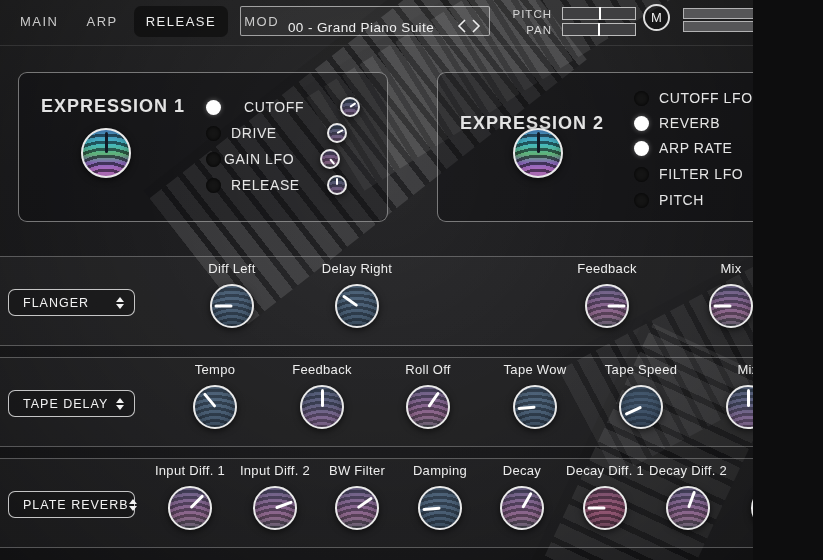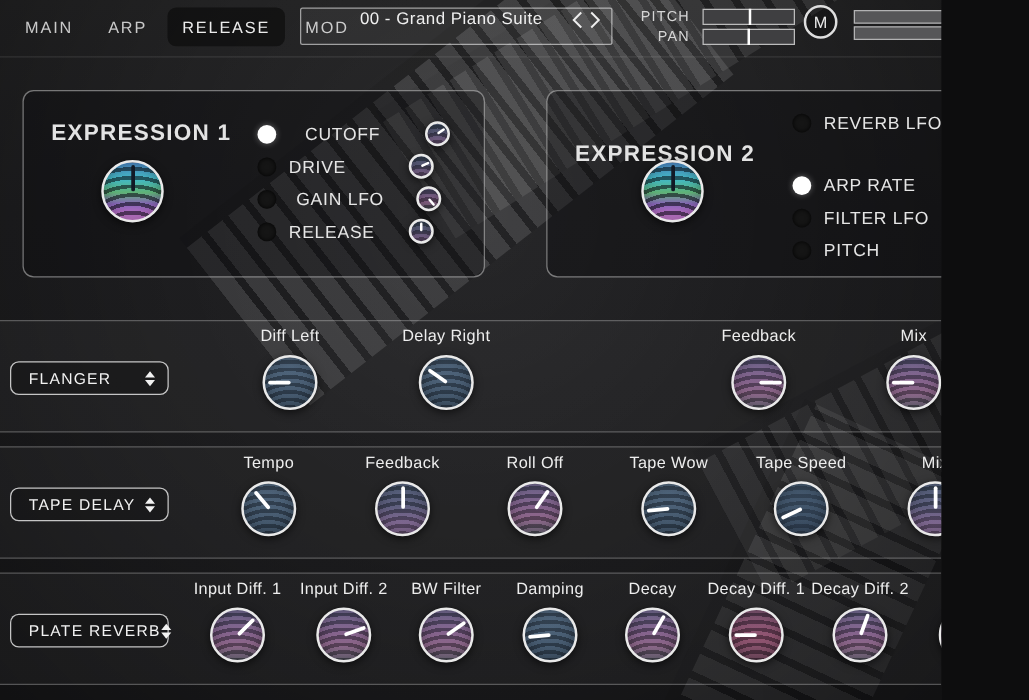--- a/index.html
+++ b/index.html
@@ -16,21 +16,21 @@
     border-top:10px solid #0c0c0c;}
   .vignette{position:absolute;inset:0;pointer-events:none;
     background:radial-gradient(ellipse at 50% 30%,rgba(255,255,255,0.045) 0%,rgba(0,0,0,0) 45%,rgba(0,0,0,0.38) 100%);}
   
   #header{position:absolute;left:0;top:0;width:823px;height:46px;border-bottom:1px solid rgba(255,255,255,0.10);}
   .tabs{position:absolute;left:8px;top:6px;display:flex;gap:4px;}
   .tab{padding:8px 12px;border-radius:7px;font-size:13px;letter-spacing:1.5px;color:#c9c9c9;cursor:default;}
   .tab.c-true{background:rgba(8,8,8,0.6);color:#ececec;}
   .preset{position:absolute;left:240px;top:6px;width:250px;height:30px;
     border:1px solid rgba(255,255,255,0.55);border-radius:2px;background:rgba(255,255,255,0.05);
-    display:flex;align-items:flex-start;}
+    display:flex;align-items:flex-end;}
   .preset-text{flex:1;text-align:center;font-size:13.5px;letter-spacing:0.4px;color:#efefef;padding-left:26px;}
   .preset-nav{display:flex;align-items:center;gap:2px;padding-right:6px;}
   .preset-nav svg{display:block;}
   .hlabel{position:absolute;font-size:11.5px;letter-spacing:1px;color:#d6d6d6;width:40px;text-align:right;}
   .hslider{position:absolute;width:74px;height:13px;border:1px solid rgba(255,255,255,0.65);background:#3f3f41;}
   .hslider .thumb{position:absolute;top:-1px;bottom:-1px;width:2px;background:#ffffff;}
   .mbtn{position:absolute;left:643px;top:4px;width:27px;height:27px;border-radius:50%;
     border:2px solid #dedede;display:flex;align-items:center;justify-content:center;
     font-size:13px;letter-spacing:0;color:#eaeaea;background:rgba(0,0,0,0.25);}
   .meter{position:absolute;left:683px;width:83px;height:11px;border:1px solid rgba(255,255,255,0.55);background:#565658;}
@@ -161,21 +161,21 @@
     </div>
     <div class="exl-row" style="left:187px;top:50px;">
       <span class="radio c-false"></span>
       <span class="exl-label" style="margin-left:10px;width:96px;">DRIVE</span>
       <span class="knob k20 c-mixed" style="position:relative;">
           <i class="ptr" style="transform: rotate(245deg);"></i>
         </span>
     </div>
     <div class="exl-row" style="left:187px;top:76px;">
       <span class="radio c-false"></span>
-      <span class="exl-label" style="margin-left:16px;width:96px;">GAIN LFO</span>
+      <span class="exl-label" style="margin-left:3px;width:96px;">GAIN LFO</span>
       <span class="knob k20 c-purple" style="position:relative;">
           <i class="ptr" style="transform: rotate(320deg);"></i>
         </span>
     </div>
     <div class="exl-row" style="left:187px;top:102px;">
       <span class="radio c-false"></span>
       <span class="exl-label" style="margin-left:10px;width:96px;">RELEASE</span>
       <span class="knob k20 c-mixed" style="position:relative;">
           <i class="ptr" style="transform: rotate(180deg);"></i>
         </span>
@@ -183,23 +183,30 @@
   </div>
 
   <div class="panel" style="left:437px;width:368px;">
     <div class="panel-title" style="left:22px;top:40px;">EXPRESSION 2</div>
     <div class="knob k50 c-rainbow" style="left:75px;top:55px;">
       <i class="ptr dark" style="transform: rotate(180deg);"></i>
     </div>
 
     <div class="exl-row" style="left:196px;top:15px;">
       <span class="radio c-false"></span>
-      <span class="exl-label" style="margin-left:10px;width:102px;">REVERB LFO</span>
+      <span class="exl-label" style="margin-left:10px;width:102px;">CUTOFF LFO</span>
       <span class="knob k20 c-blue" style="position:relative;">
           <i class="ptr" style="transform: rotate(85deg);"></i>
+        </span>
+    </div>
+    <div class="exl-row" style="left:196px;top:40px;">
+      <span class="radio c-true"></span>
+      <span class="exl-label" style="margin-left:10px;width:102px;">REVERB</span>
+      <span class="knob k20 c-purple" style="position:relative;">
+          <i class="ptr" style="transform: rotate(320deg);"></i>
         </span>
     </div>
     <div class="exl-row" style="left:196px;top:65px;">
       <span class="radio c-true"></span>
       <span class="exl-label" style="margin-left:10px;width:102px;">ARP RATE</span>
       <span class="knob k20 c-purple" style="position:relative;">
           <i class="ptr" style="transform: rotate(318deg);"></i>
         </span>
     </div>
     <div class="exl-row" style="left:196px;top:91px;">

